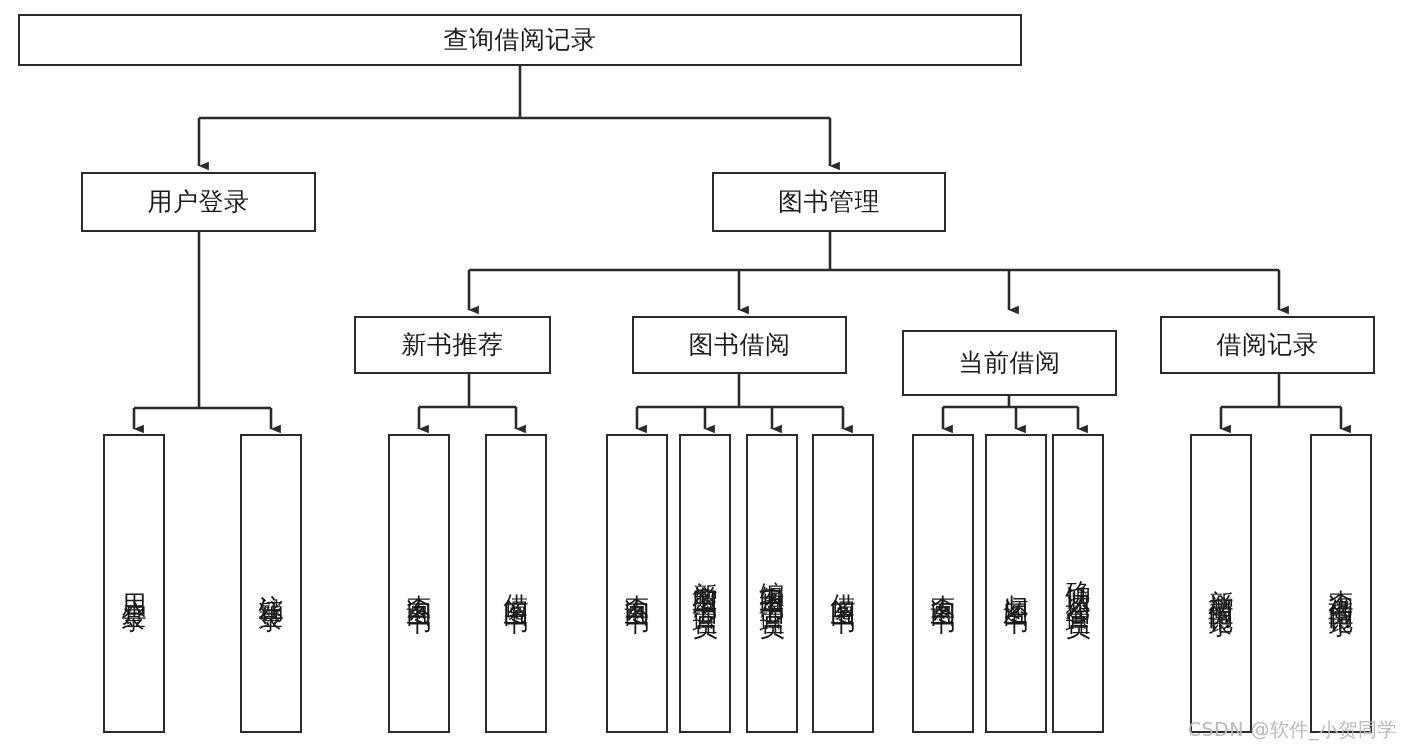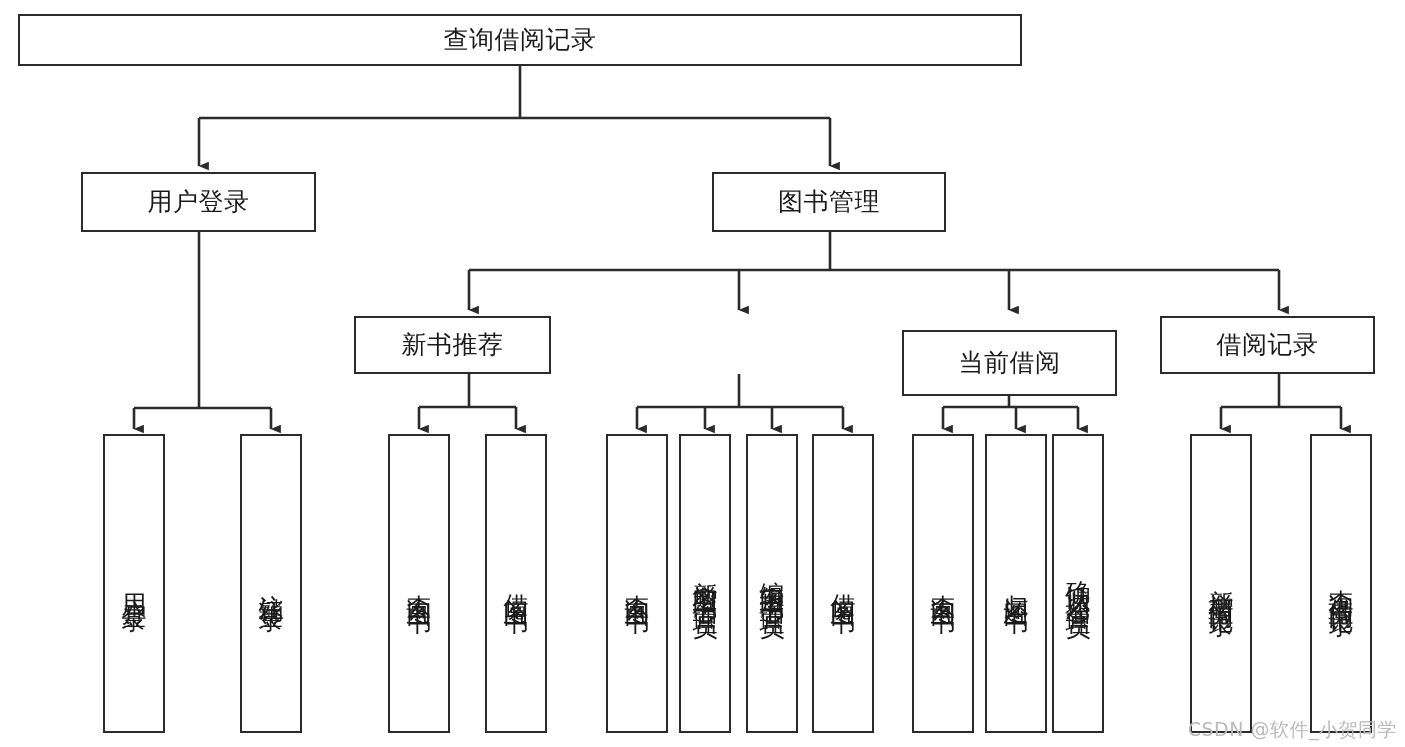--- a/index.html
+++ b/index.html
@@ -139,20 +139,23 @@
   <div class="node horiz" style="left:81px; top:172px; width:235px; height:60px;">
     <span class="node-label">用户登录</span>
   </div>
   <div class="node horiz" style="left:712px; top:172px; width:234px; height:60px;">
     <span class="node-label">图书管理</span>
   </div>
 
   <div class="node horiz" style="left:354px; top:316px; width:197px; height:58px;align-items:center;">
     <span class="node-label">新书推荐</span>
   </div>
+  <div class="node horiz" style="left:632px; top:316px; width:215px; height:58px;">
+    <span class="node-label">图书借阅</span>
+  </div>
   <div class="node horiz" style="left:902px; top:330px; width:215px; height:66px;">
     <span class="node-label">当前借阅</span>
   </div>
   <div class="node horiz" style="left:1160px; top:316px; width:215px; height:58px;">
     <span class="node-label">借阅记录</span>
   </div>
 
   <div class="node vert" style="left:103px; top:434px; width:62px; height:299px;">
     <span class="node-label">用户登录</span>
   </div>

